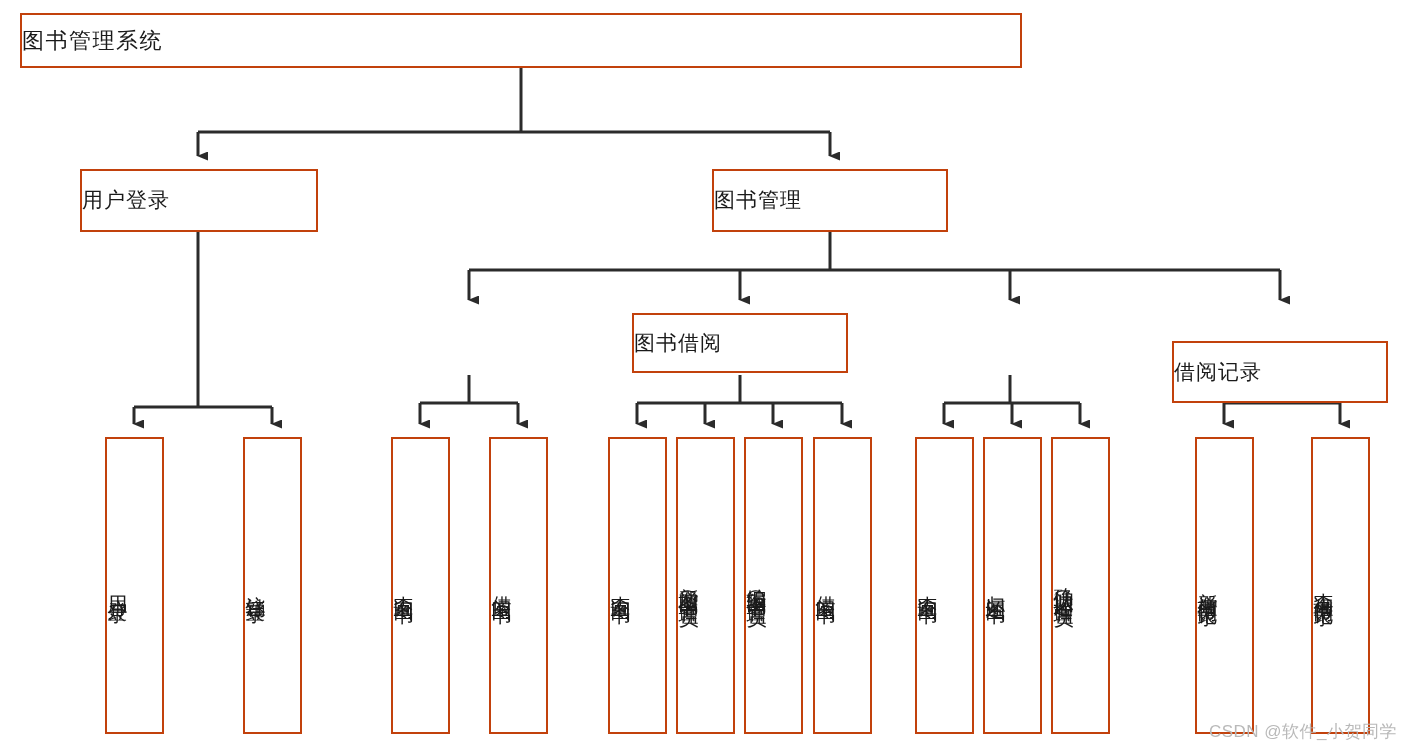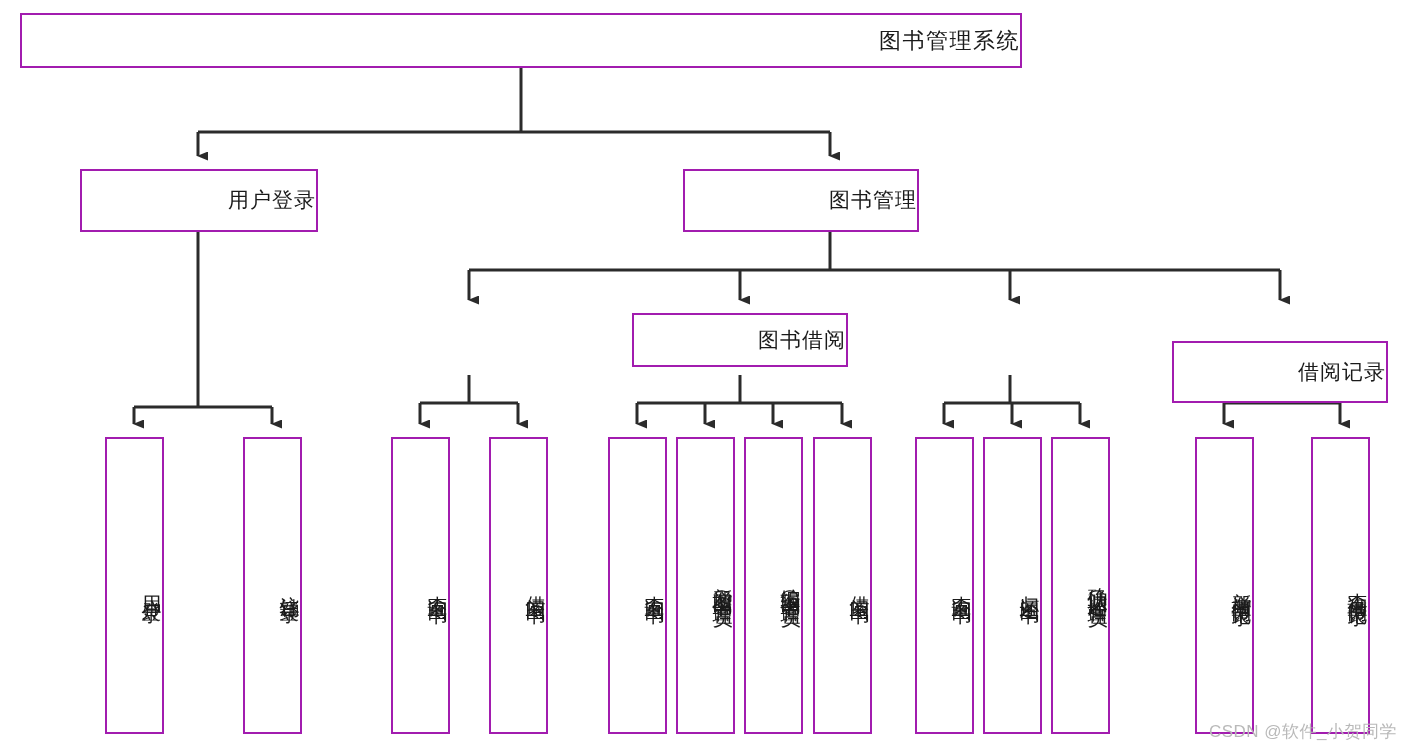--- a/index.html
+++ b/index.html
@@ -21,25 +21,25 @@
   #diagram-svg {
     position: absolute;
     left: 0;
     top: 0;
     width: 1405px;
     height: 747px;
   }
   .node {
     position: absolute;
     box-sizing: border-box;
-    border: 2px solid #a21caf;
+    border: 2px solid #c2410c;
     background: #ffffff;
     display: flex;
     align-items: center;
-    justify-content: flex-end;
+    justify-content: flex-start;
     color: #1a1a1a;
     z-index: 3;
   }
   .node-label {
     display: block;
     text-align: center;
     line-height: 1.18;
     color: #1a1a1a;
   }
   
@@ -132,25 +132,25 @@
     </g>
   </svg>
 
   <div class="node horiz root" style="left:20px; top:13px; width:1002px; height:55px;">
     <span class="node-label">图书管理系统</span>
   </div>
 
   <div class="node horiz" style="left:80px; top:169px; width:238px; height:63px;">
     <span class="node-label">用户登录</span>
   </div>
-  <div class="node horiz" style="left:683px; top:169px; width:236px; height:63px;">
+  <div class="node horiz" style="left:712px; top:169px; width:236px; height:63px;">
     <span class="node-label">图书管理</span>
   </div>
 
-  <div class="node horiz" style="left:632px; top:313px; width:216px; height:54px;">
+  <div class="node horiz" style="left:632px; top:313px; width:216px; height:60px;">
     <span class="node-label">图书借阅</span>
   </div>
   <div class="node horiz" style="left:1172px; top:313px; width:216px; height:62px;margin-top:28px;">
     <span class="node-label">借阅记录</span>
   </div>
 
   <div class="node vert" style="left:105px; top:437px; width:59px; height:297px;">
     <span class="node-label">用户登录</span>
   </div>
   <div class="node vert" style="left:243px; top:437px; width:59px; height:297px;">

